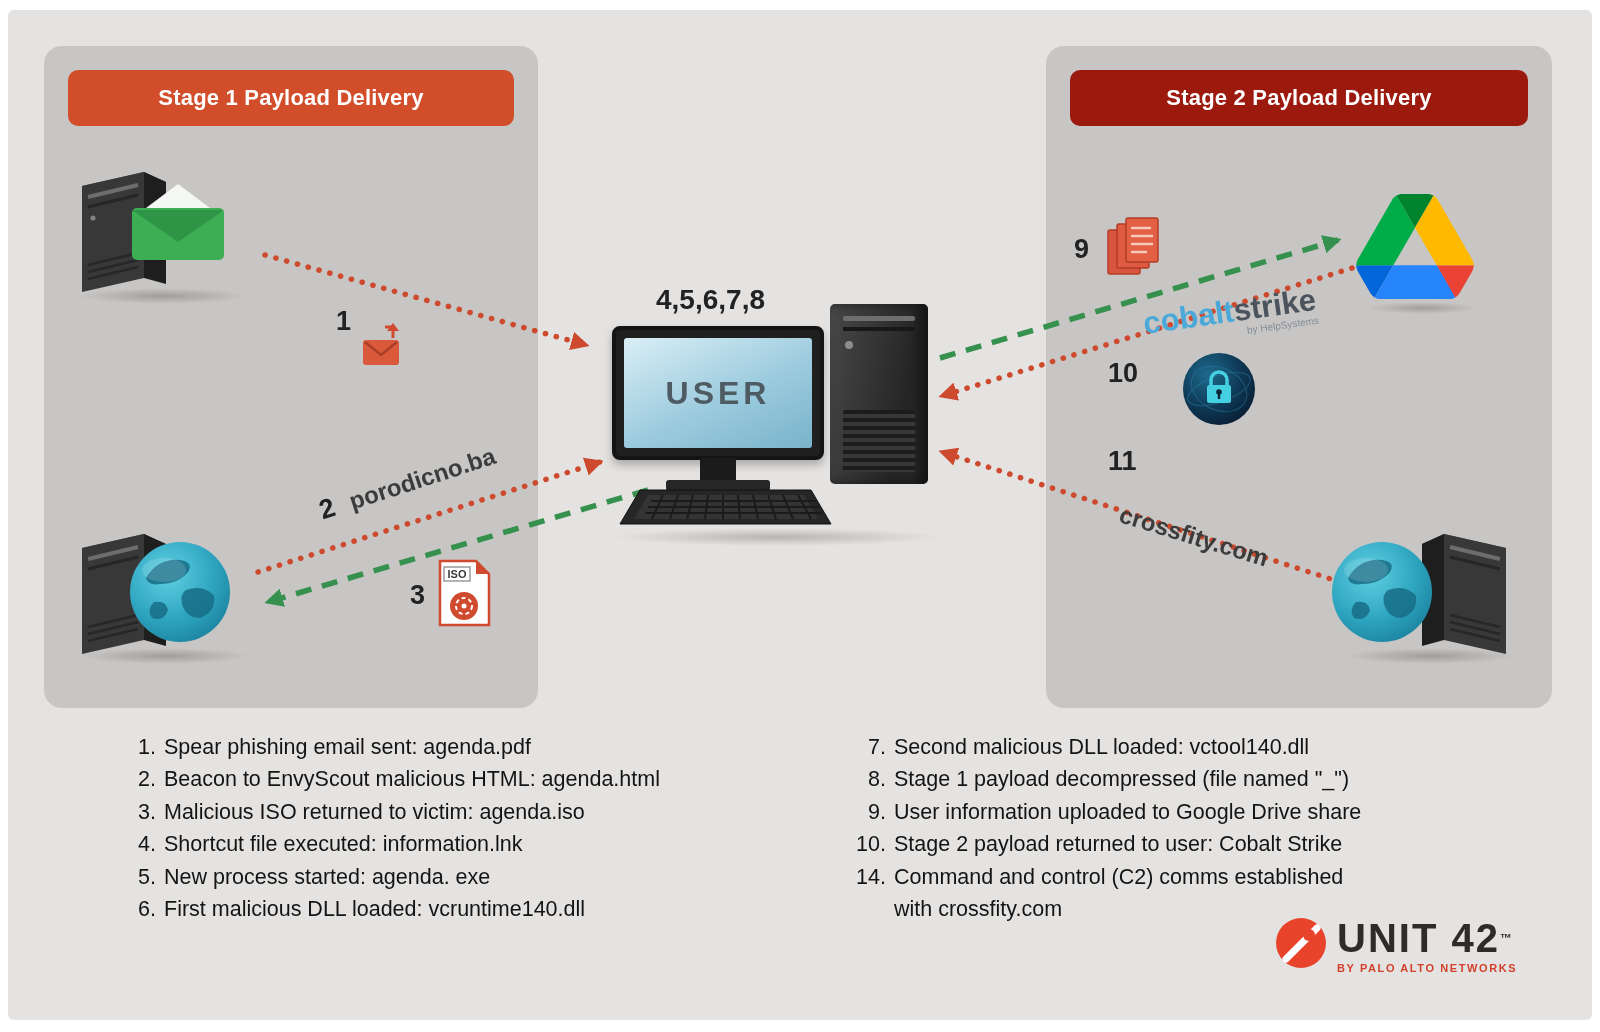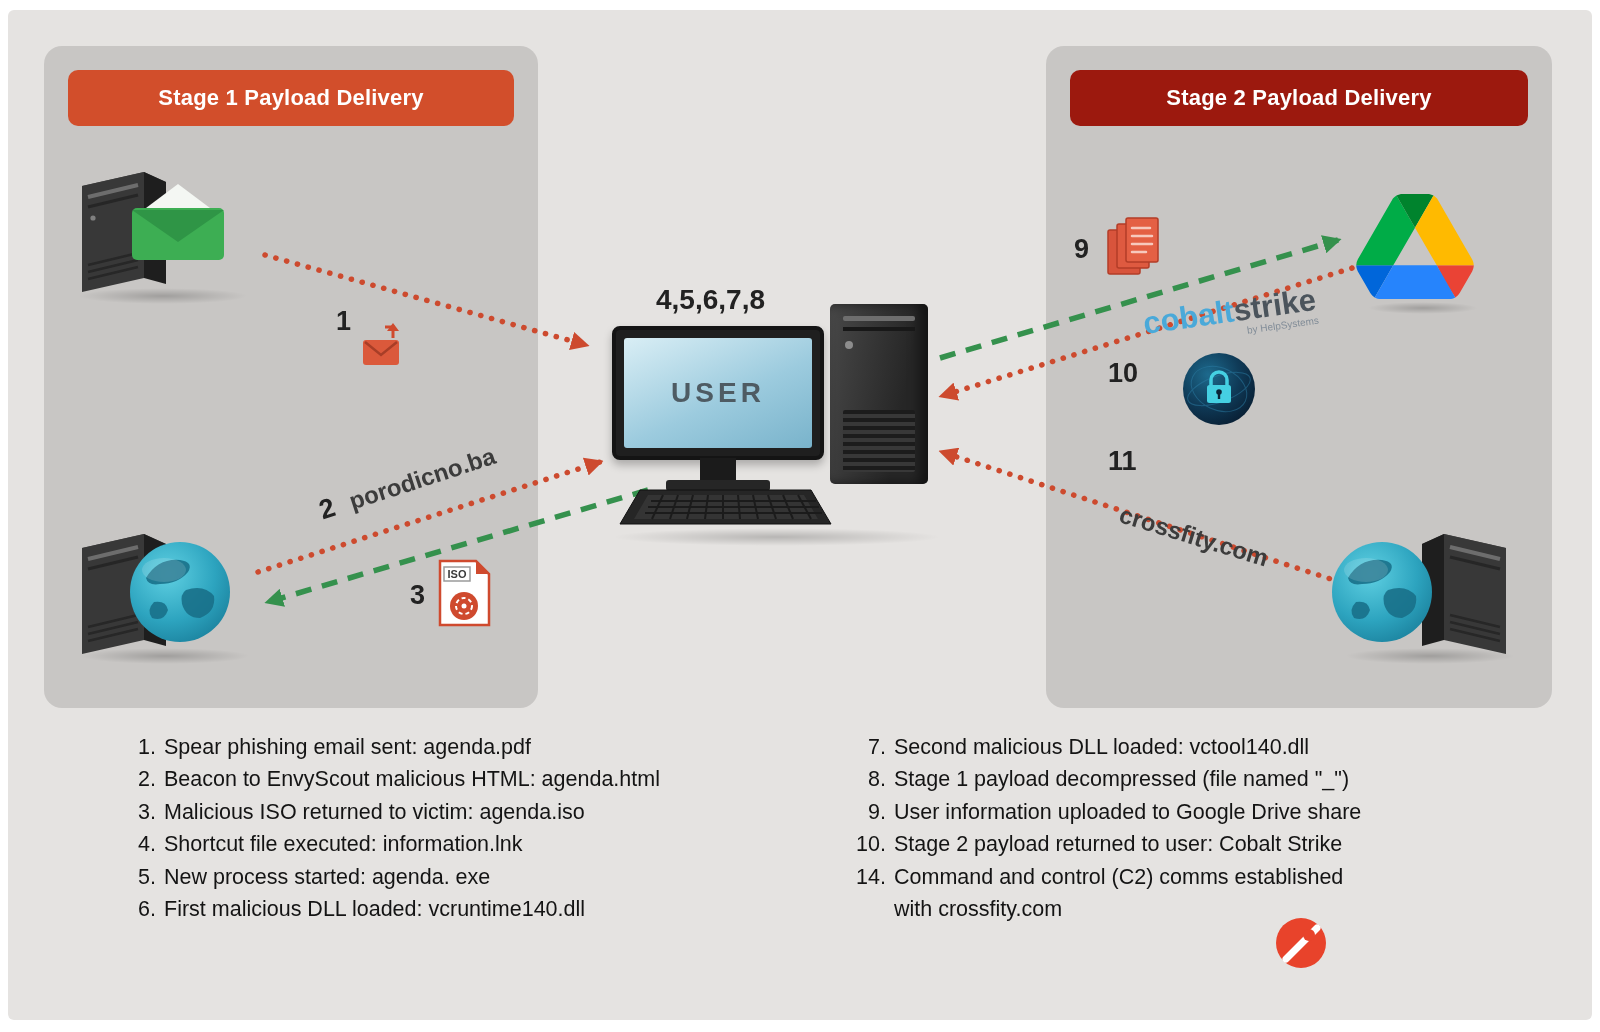--- a/index.html
+++ b/index.html
@@ -29,21 +29,21 @@
   .numlabel { position:absolute; z-index:4; font-weight:bold; font-size:27px; color:#222222; }
   .slantlabel { position:absolute; z-index:4; font-weight:bold; color:#3c3c3c; white-space:nowrap; }
 
   
   .monitor { position:absolute; left:612px; top:326px; width:212px; height:134px; z-index:3;
              background:#1f1f1f; border:4px solid #141414; border-radius:8px; padding:8px;
              box-shadow:0 5px 9px rgba(0,0,0,0.25); }
   .screen { width:100%; height:100%; border-radius:3px;
             background:linear-gradient(155deg,#d9eef5 0%,#9ccbde 55%,#79b3cb 100%);
             display:flex; align-items:center; justify-content:center; }
-  .screen span { font-size:28px; font-weight:bold; color:#4e5b63; letter-spacing:4px; }
+  .screen span { font-size:32px; font-weight:bold; color:#4e5b63; letter-spacing:4px; }
   .stand-neck { position:absolute; left:700px; top:458px; width:36px; height:24px; background:#1b1b1b; z-index:3; }
   .stand-base { position:absolute; left:666px; top:480px; width:104px; height:11px; background:#262626; border-radius:3px; z-index:3; }
   .cpu { position:absolute; left:830px; top:304px; width:98px; height:180px; z-index:3;
          background:linear-gradient(100deg,#484848,#262626 70%); border-radius:5px;
          box-shadow:inset -8px 0 12px rgba(0,0,0,0.5); }
   .cpu .bay  { height:5px; background:#6e6e6e; margin:12px 13px 6px; border-radius:2px; }
   .cpu .bay2 { height:4px; background:#181818; margin:0 13px 10px; }
   .cpu .power { width:8px; height:8px; border-radius:50%; background:#8d8d8d; margin:2px 0 0 15px; }
   .cpu .vents { position:absolute; left:13px; right:13px; bottom:12px; height:62px; border-radius:2px;
                 background:repeating-linear-gradient(180deg,#1c1c1c 0 4px,#383838 4px 8px); }
@@ -330,14 +330,18 @@
       </span>
     </div>
   </div>
 
   <div class="footer">
     <svg width="54" height="54" viewBox="0 0 54 54">
       <circle cx="27" cy="27" r="25" fill="#e8432b"></circle>
       <path d="M12,43 L43,12" stroke="#ffffff" stroke-width="7" stroke-linecap="round"></path>
       <circle cx="35" cy="19" r="6" fill="#e8432b"></circle>
     </svg>
+    <div class="u42-text">
+      <div class="u42-brand"><span>UNIT 42</span><span class="tm">™</span></div>
+      <div class="u42-tag">BY PALO ALTO NETWORKS</div>
+    </div>
   </div>
 </div>
 
 </body></html>

